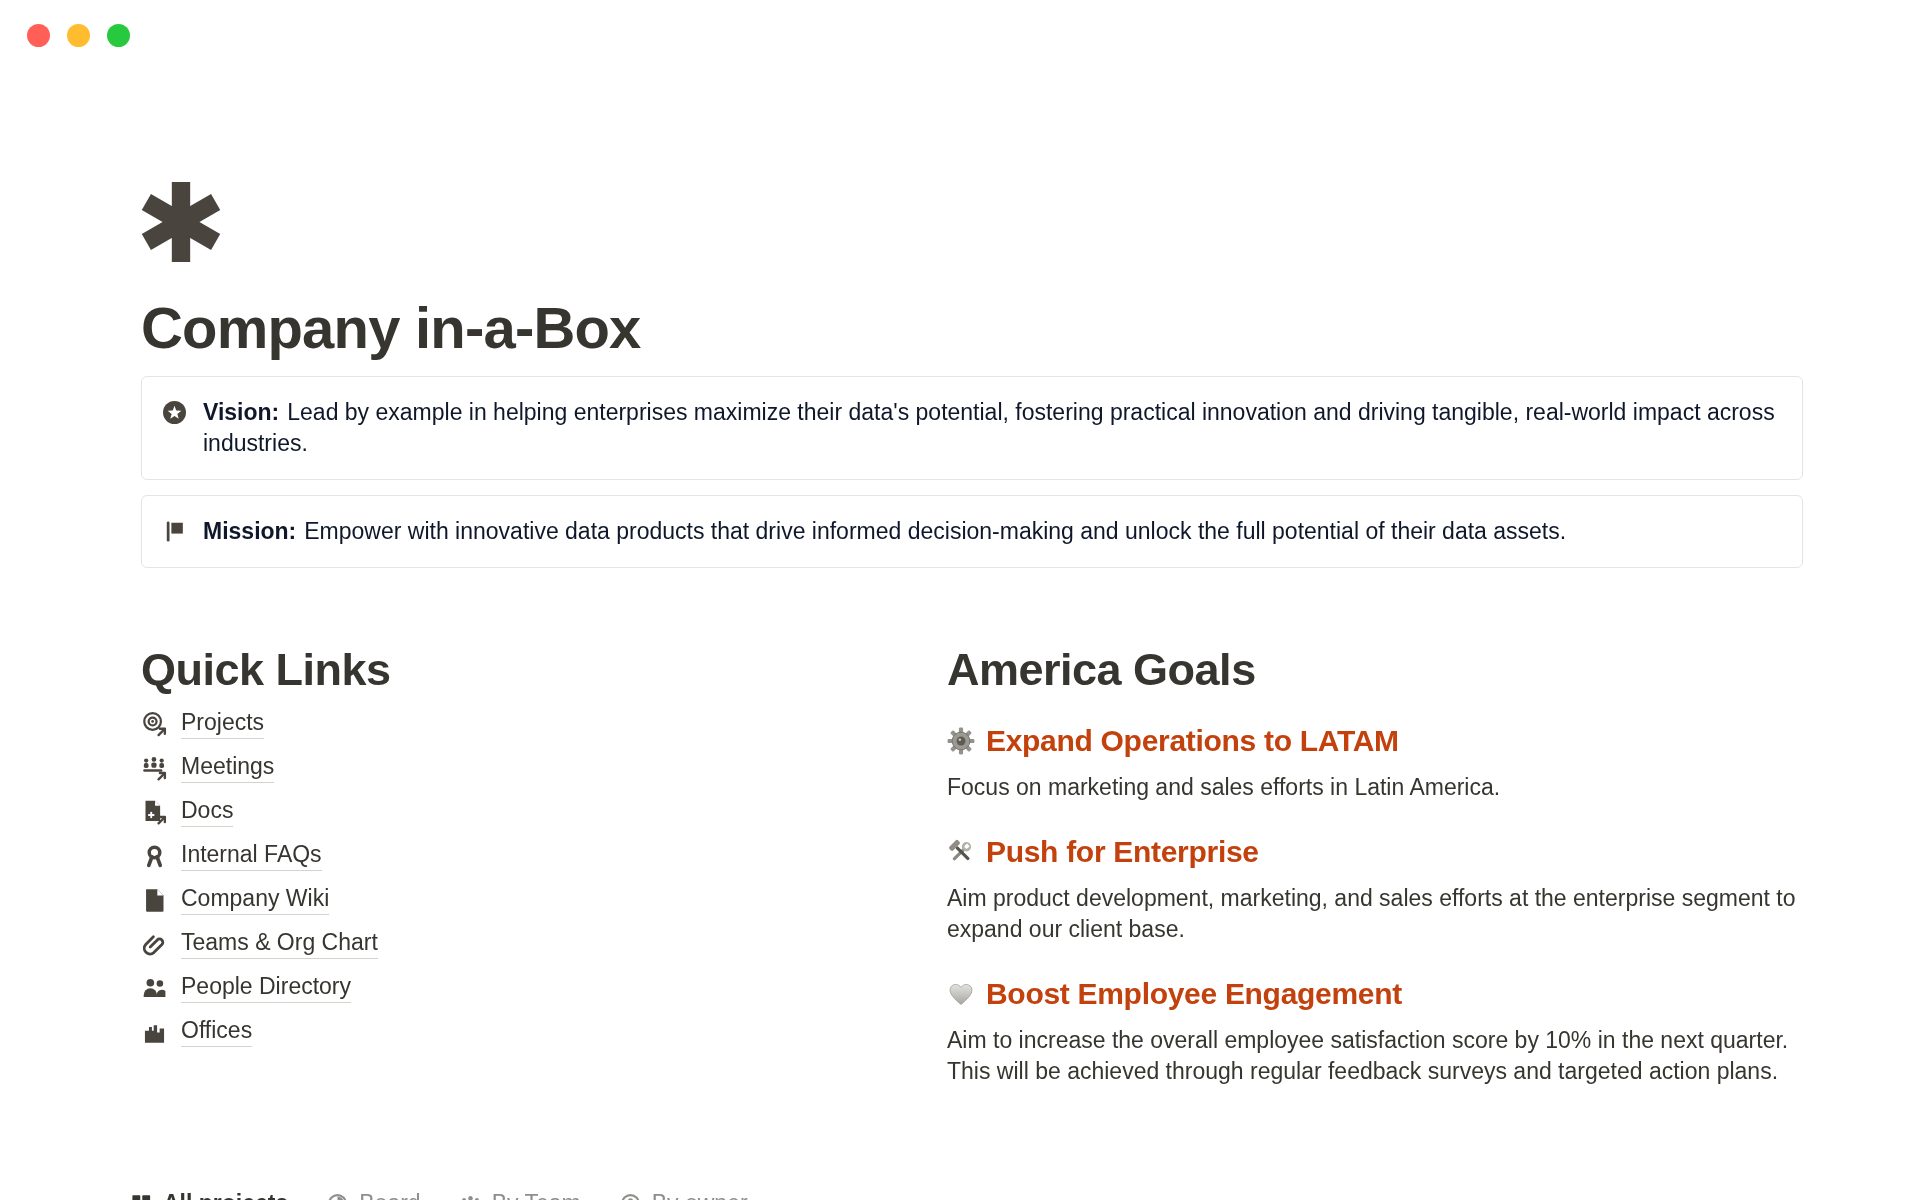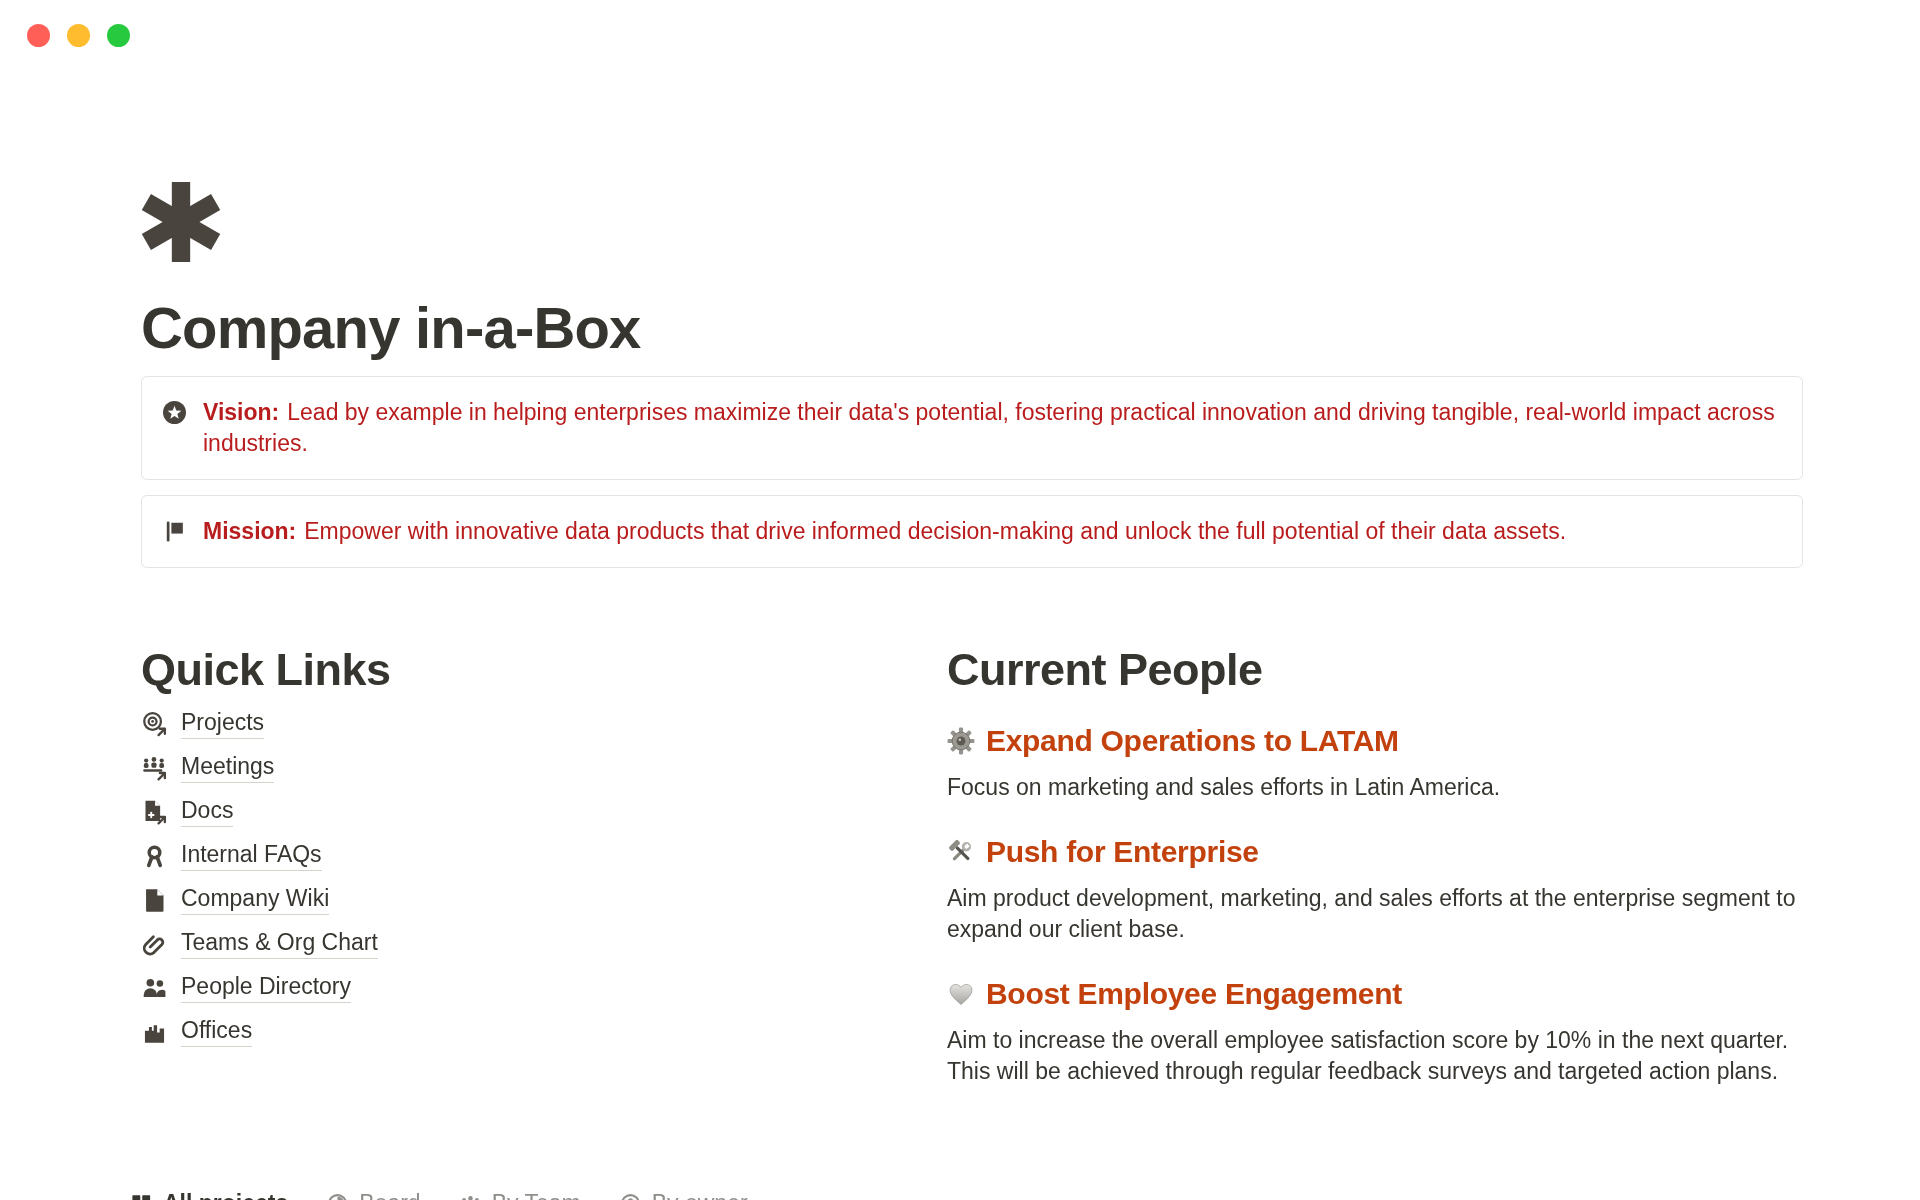--- a/index.html
+++ b/index.html
@@ -23,21 +23,21 @@
     letter-spacing:-0.8px;color:#37352f;
   }
 
   
   .callout{
     margin-top:15px;display:flex;align-items:flex-start;
     border:1px solid #e6e4e0;border-radius:6px;background:#fff;
     padding:20px;box-sizing:border-box;width:1662px;
   }
   .callout-icon{flex:0 0 25px;width:25px;height:25px;margin-top:3px;}
-  .callout-body{margin-left:16px;font-size:23px;line-height:31px;color:#b91c1c;}
+  .callout-body{margin-left:16px;font-size:23px;line-height:31px;color:#0f172a;}
   .callout-label{font-weight:700;margin-right:8px;}
 
   
   .columns{display:flex;margin-top:74px;}
   .col-left{flex:0 0 806px;}
   .col-right{flex:1;min-width:0;}
 
   h2.section-heading{
     margin:0;font-size:45px;line-height:56px;font-weight:700;color:#37352f;
     letter-spacing:-0.5px;
@@ -229,21 +229,21 @@
               <path d="M3.5 21 V10.5 h3.6 V7 h2.6 v3.5 h1.6 V5.5 h3 V12 h2.3 V8.5 h3.9 V21 Z" fill="#49453e"></path>
             </svg>
           </span>
           <span class="ql-label">Offices</span>
         </li>
 
       </ul>
     </div>
 
     <div class="col-right">
-      <h2 class="section-heading">Current People</h2>
+      <h2 class="section-heading">America Goals</h2>
 
       <div class="goal-heading first">
         <span class="goal-emoji">
           <svg width="28" height="28" viewBox="0 0 24 24">
             <g fill="#95938d">
               <rect x="10.2" y="0.5" width="3.6" height="23" rx="1"></rect>
               <rect x="10.2" y="0.5" width="3.6" height="23" rx="1" transform="rotate(45 12 12)"></rect>
               <rect x="10.2" y="0.5" width="3.6" height="23" rx="1" transform="rotate(90 12 12)"></rect>
               <rect x="10.2" y="0.5" width="3.6" height="23" rx="1" transform="rotate(135 12 12)"></rect>
             </g>

